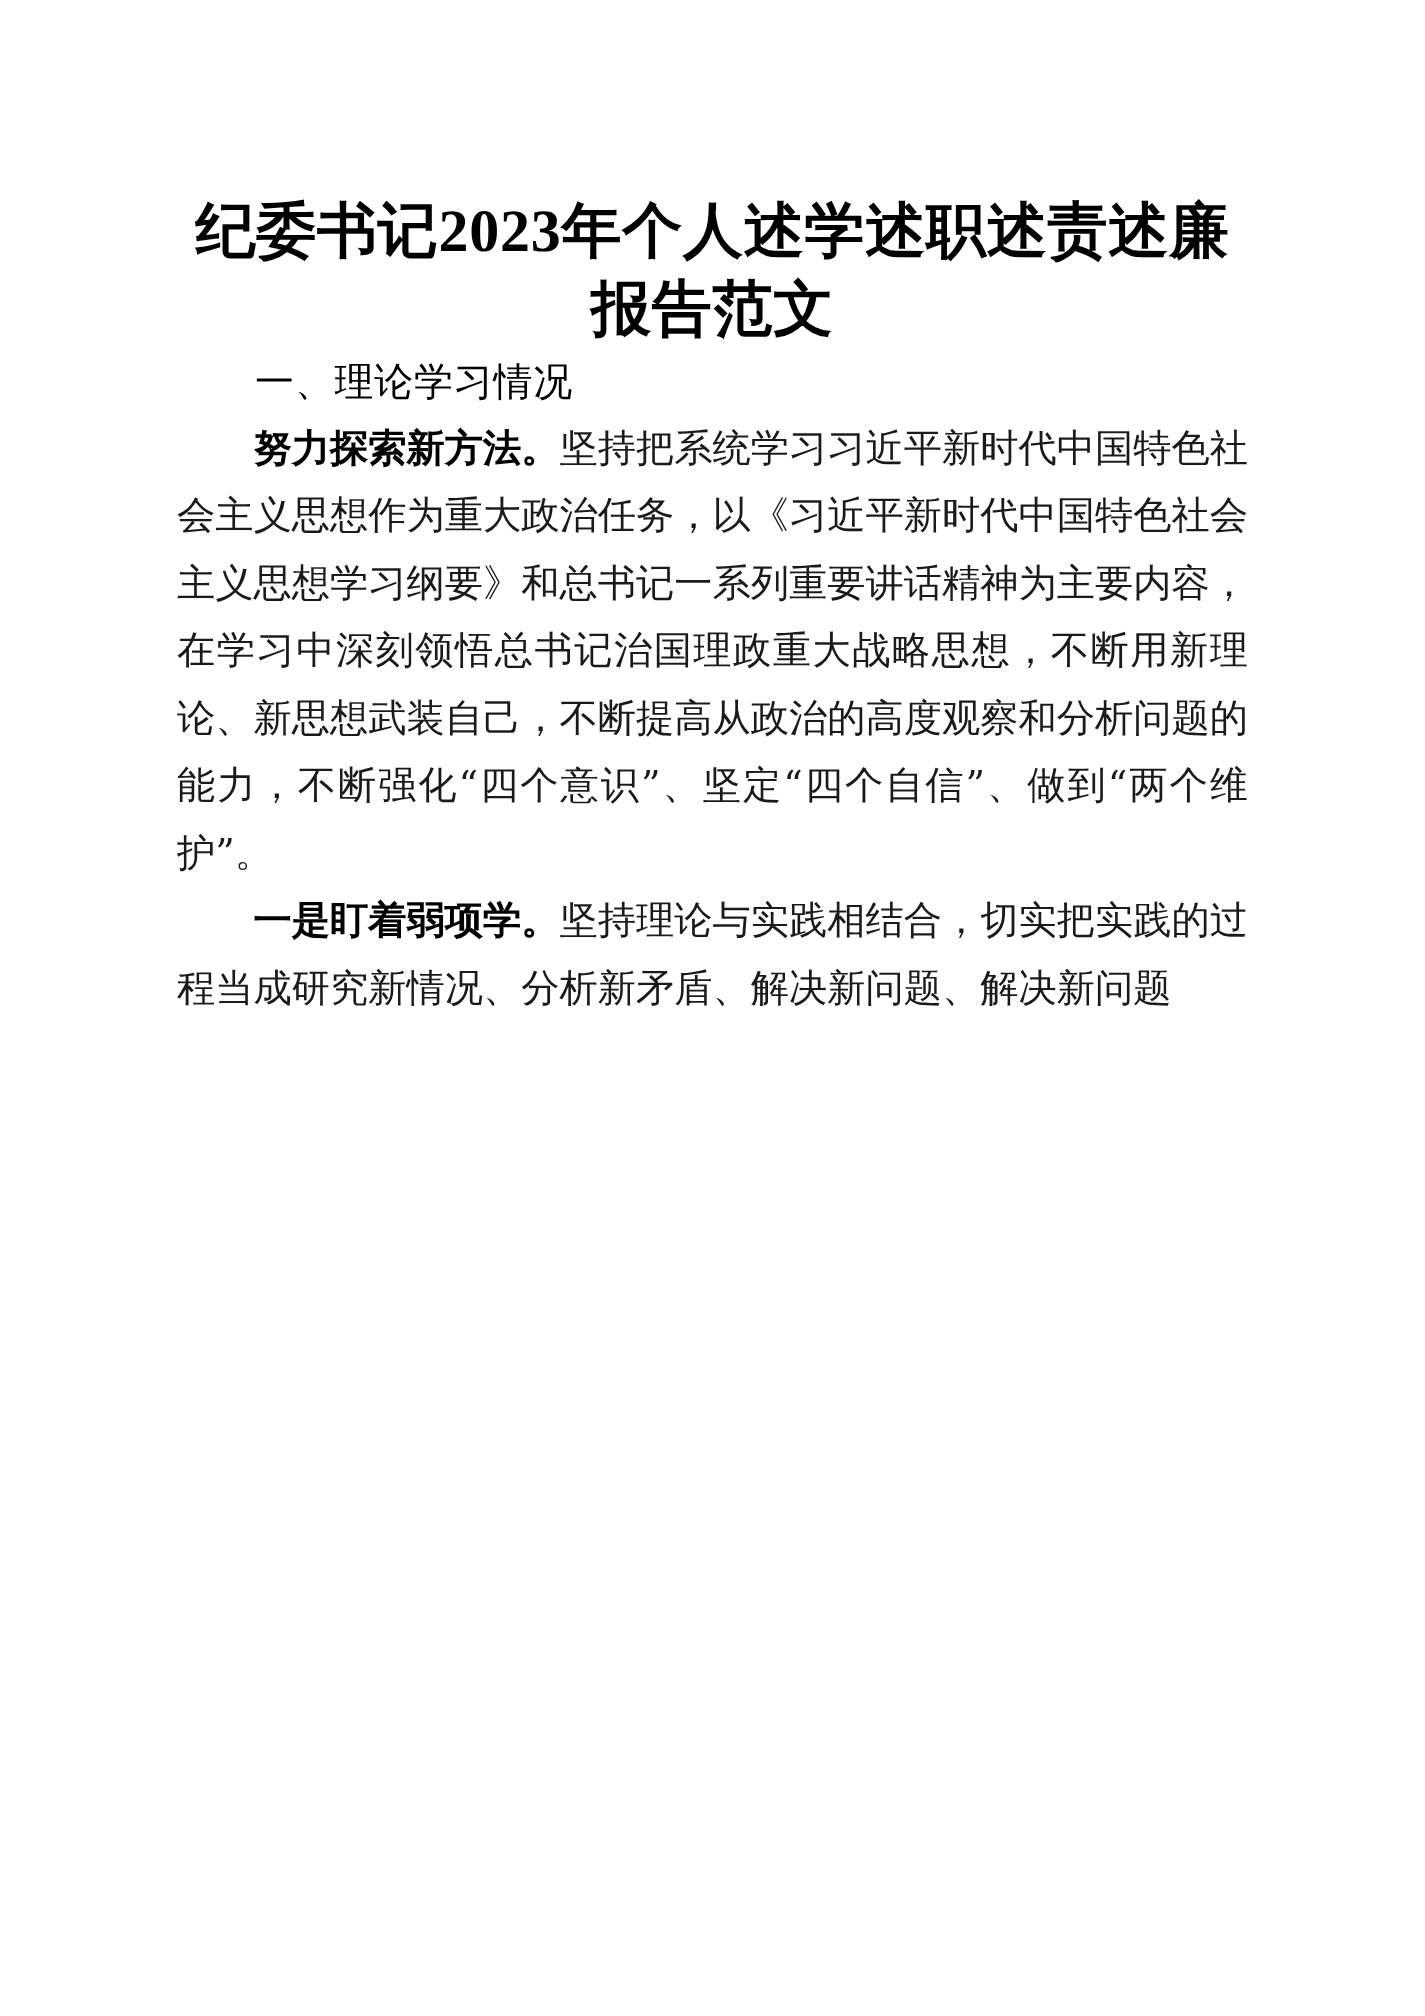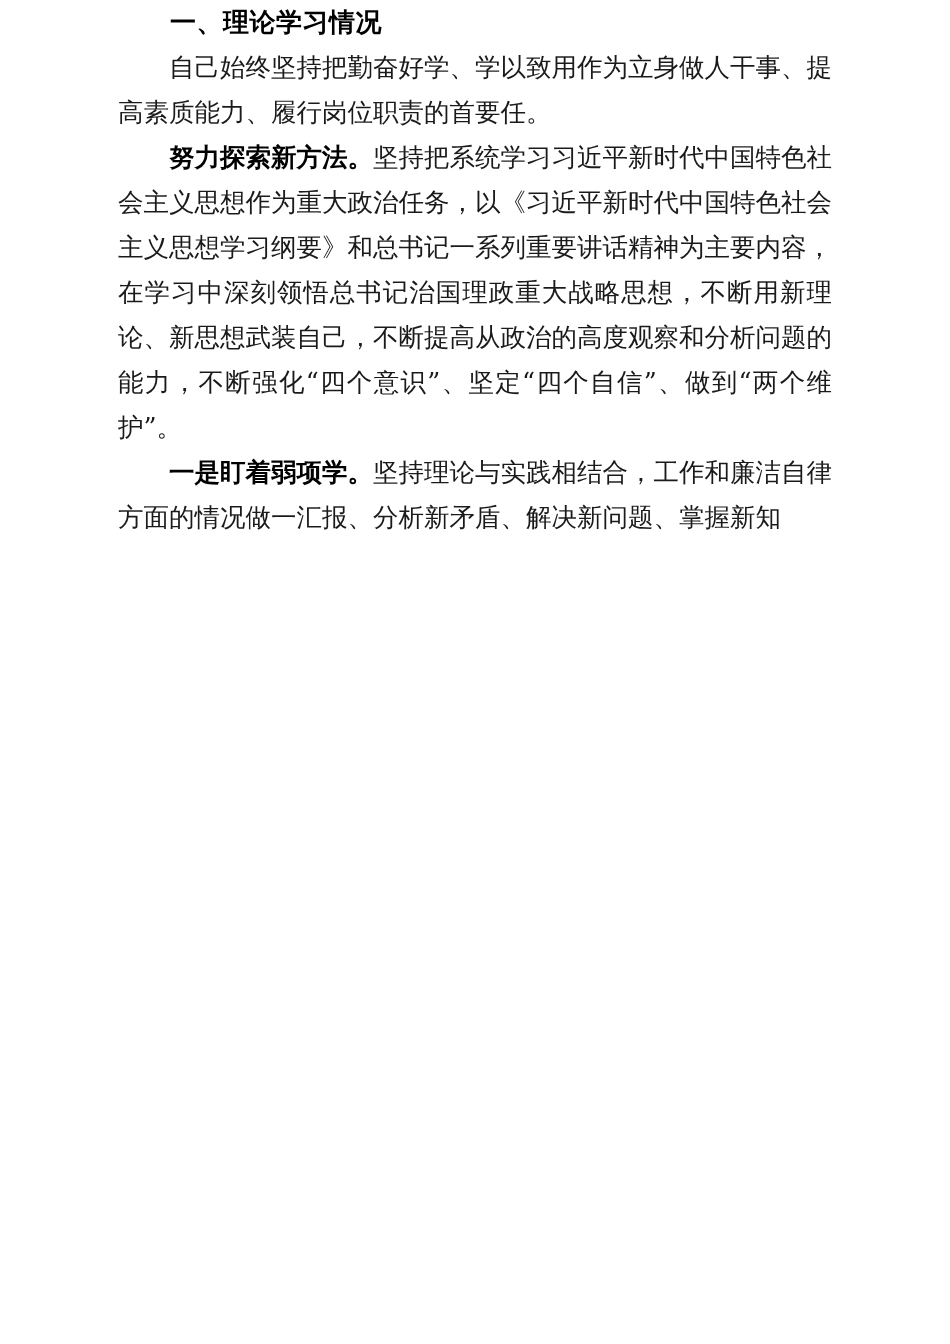--- a/index.html
+++ b/index.html
@@ -68,39 +68,39 @@
   
   .lead {
     font-weight: bold;
     color: #000000;
   }
 
   
   .section-heading {
     margin: 0;
     font-family: "Liberation Sans", "DejaVu Sans", sans-serif;
-    font-weight: bold;
+    font-weight: normal;
     font-size: 26px;
     line-height: 45px;
     text-indent: 2em;
     letter-spacing: 0.5px;
     color: #000000;
   }
 </style>
 </head>
 <body>
 
 <div class="page">
   <div class="content">
 
+    <h1 class="doc-title">纪委书记2023年个人述学述职述责述廉报告范文</h1>
 
 
     <h2 class="section-heading">一、理论学习情况</h2>
 
-    <p class="para">自己始终坚持把勤奋好学、学以致用作为立身做人干事、提高素质能力、履行岗位职责的首要任。</p>
 
     <p class="para"><span class="lead">努力探索新方法。</span><span>坚持把系统学习习近平新时代中国特色社会主义思想作为重大政治任务，以《习近平新时代中国特色社会主义思想学习纲要》和总书记一系列重要讲话精神为主要内容，在学习中深刻领悟总书记治国理政重大战略思想，不断用新理论、新思想武装自己，不断提高从政治的高度观察和分析问题的能力，不断强化“四个意识”、坚定“四个自信”、做到“两个维护”。</span></p>
 
 
-    <p class="para"><span class="lead">一是盯着弱项学。</span><span>坚持理论与实践相结合，工作和廉洁自律方面的情况做一汇报、分析新矛盾、解决新问题、掌握新知</span></p>
+    <p class="para"><span class="lead">一是盯着弱项学。</span><span>坚持理论与实践相结合，切实把实践的过程当成研究新情况、分析新矛盾、解决新问题、解决新问题</span></p>
 
   </div>
 </div>
 
 </body></html>

